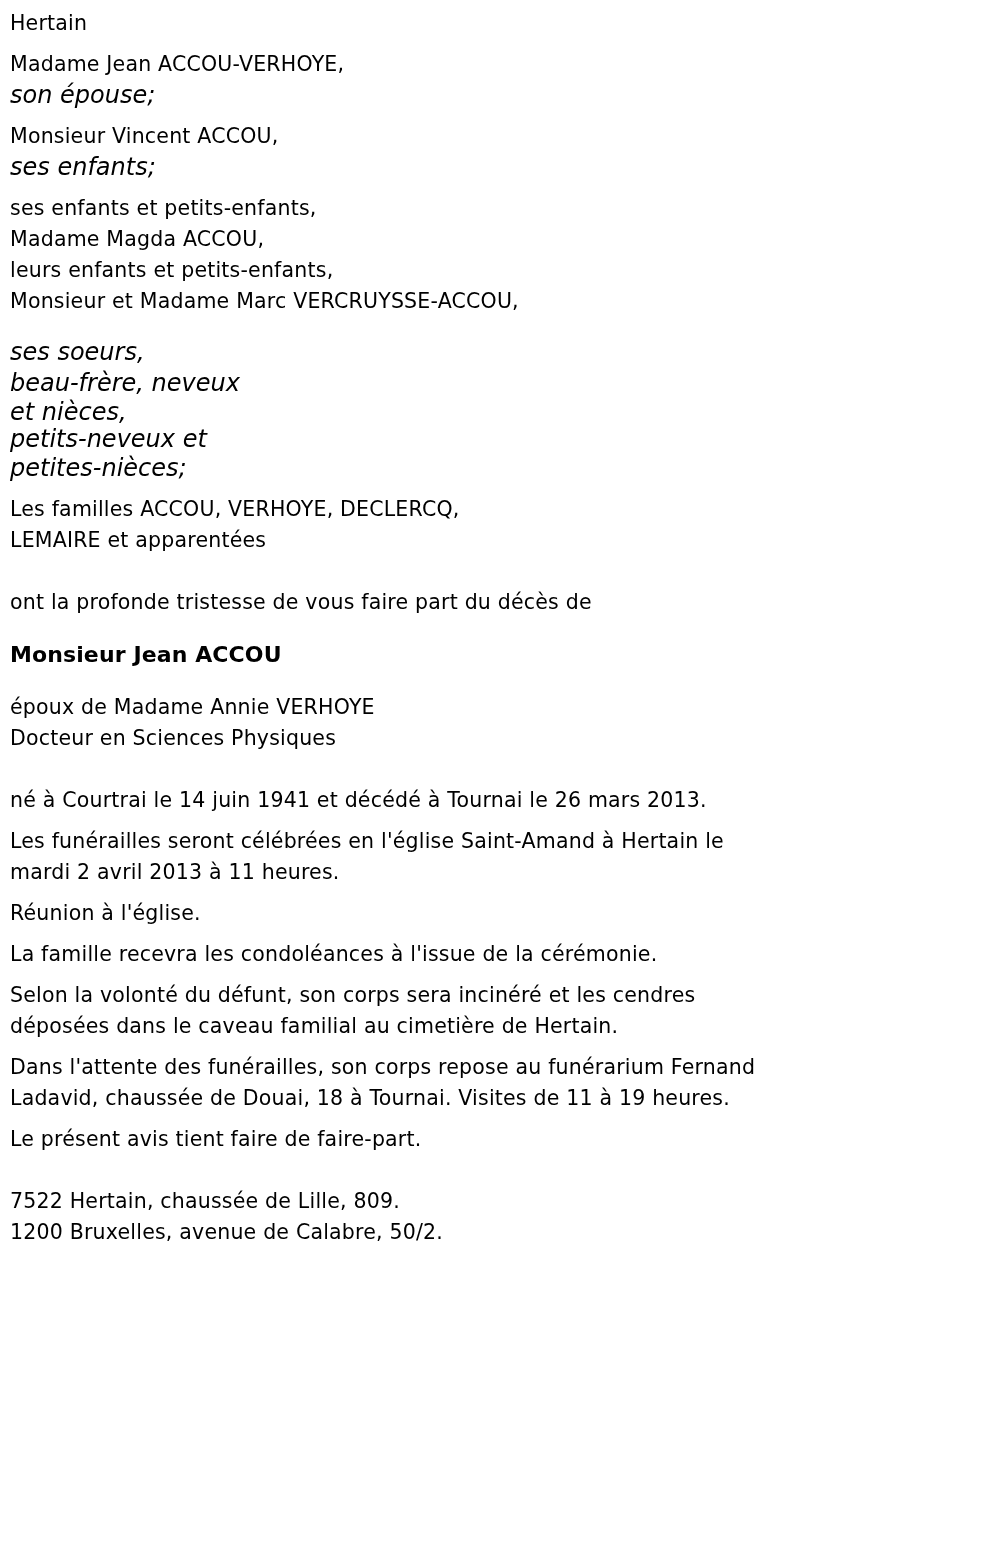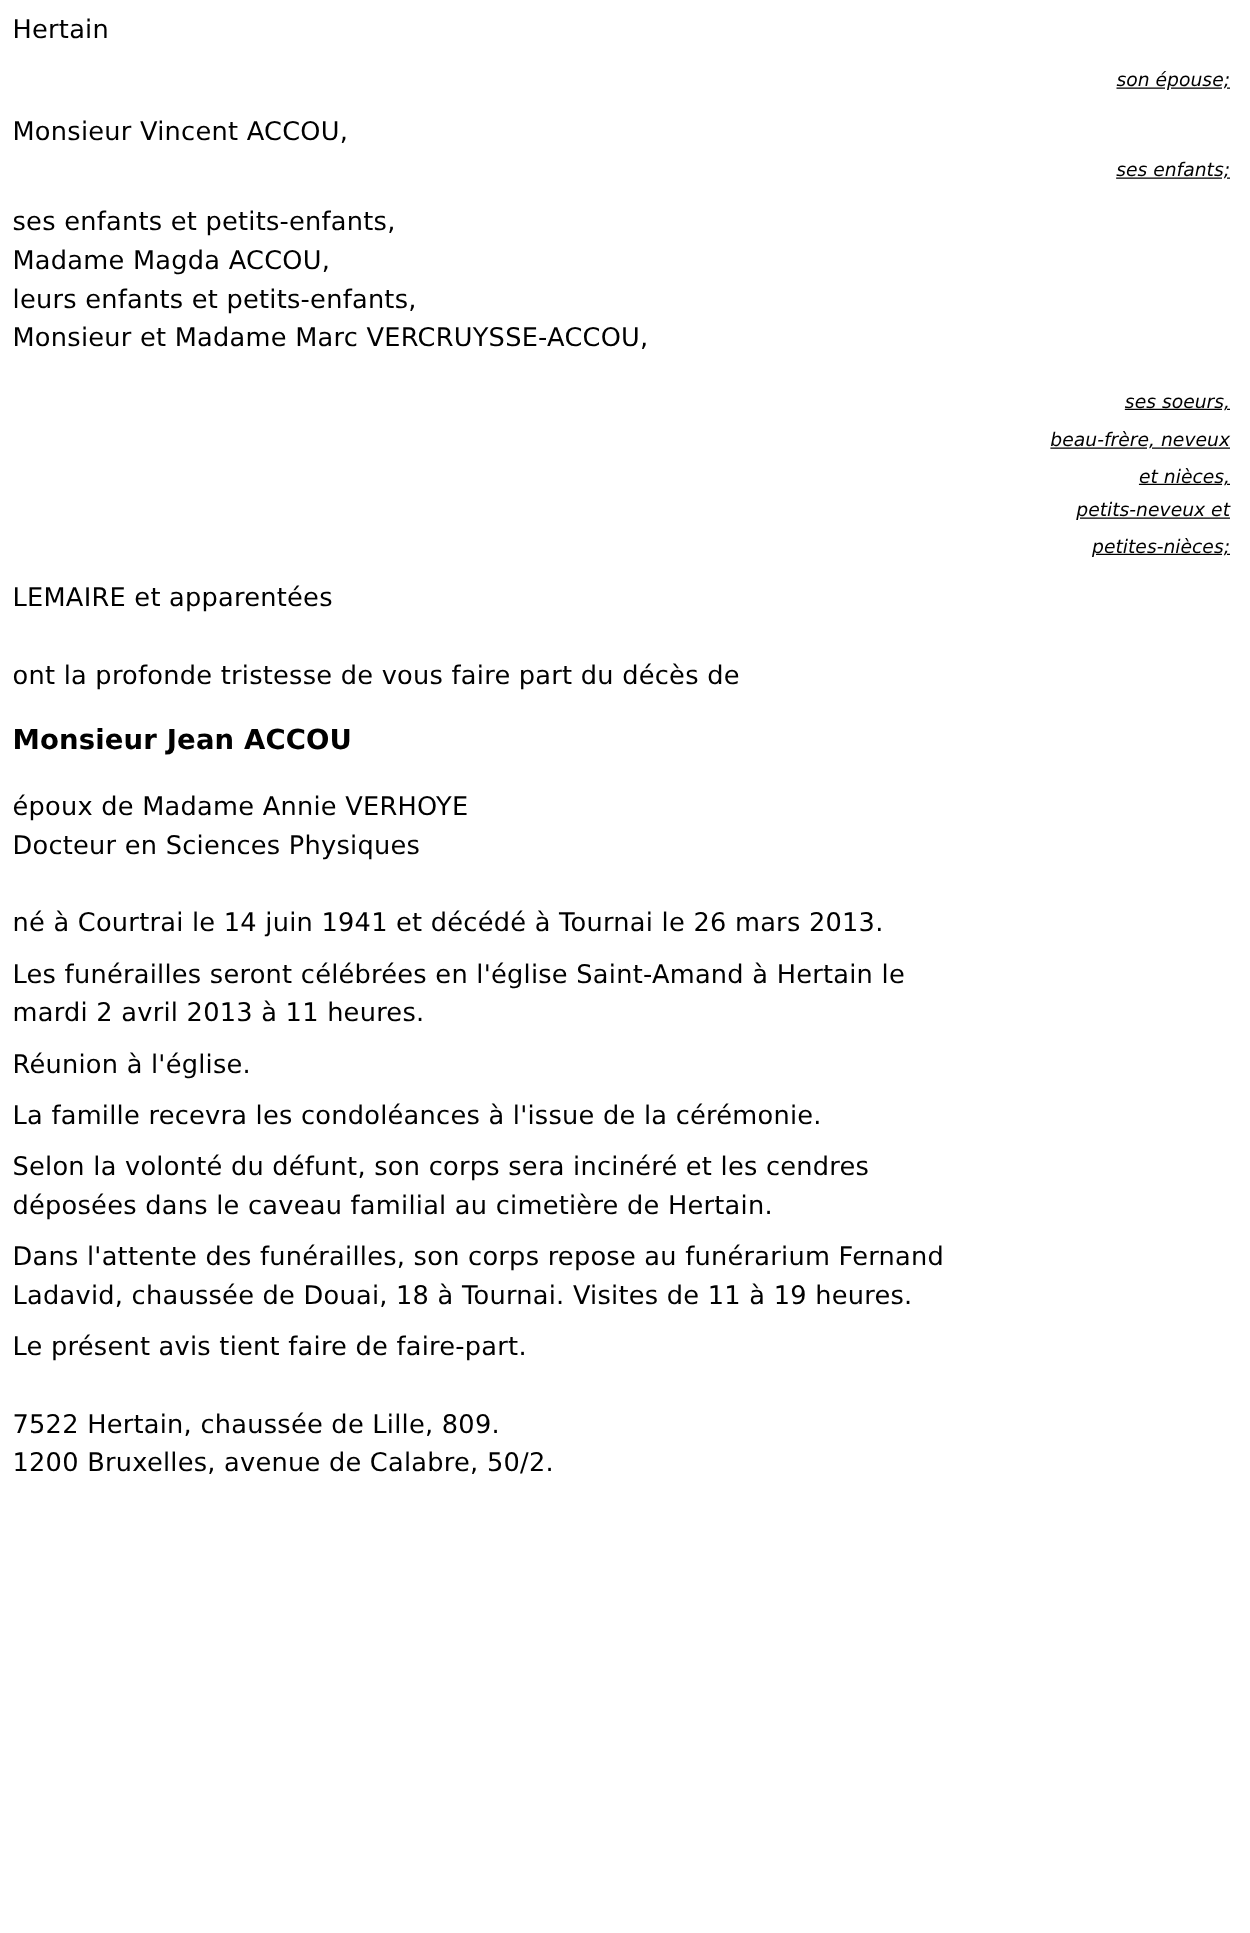--- a/index.html
+++ b/index.html
@@ -30,26 +30,25 @@
   }
   .para {
     margin: 0;
   }
   .gap-sm { height: 10px; }
   .gap-md { height: 20px; }
   .gap-lg { height: 31px; }
 
   
   .relation {
-    text-align: right;
+    text-align: left;
     font-style: italic;
-    font-size: 15px;
+    font-size: 24px;
     line-height: 31px;
     padding-right: 8px;
-    text-decoration: underline;
   }
   .relation.tight {
     line-height: 27px;
   }
 
   
   .deceased-name {
     font-size: 22px;
     font-weight: bold;
     line-height: 34px;
@@ -58,20 +57,21 @@
 </style>
 </head>
 <body>
 
 <div class="notice">
 
   <div class="line para">Hertain</div>
 
   <div class="gap-sm"></div>
 
+  <div class="line para">Madame Jean ACCOU-VERHOYE,</div>
   <div class="relation">son épouse;</div>
 
   <div class="gap-sm"></div>
 
   <div class="line para">Monsieur Vincent ACCOU,</div>
   <div class="relation">ses enfants;</div>
 
   <div class="gap-sm"></div>
 
   <div class="line para">ses enfants et petits-enfants,</div>
@@ -82,20 +82,21 @@
   <div class="gap-md"></div>
 
   <div class="relation">ses soeurs,</div>
   <div class="relation">beau-frère, neveux</div>
   <div class="relation tight">et nièces,</div>
   <div class="relation tight">petits-neveux et</div>
   <div class="relation">petites-nièces;</div>
 
   <div class="gap-sm"></div>
 
+  <div class="line para">Les familles ACCOU, VERHOYE, DECLERCQ,</div>
   <div class="line para">LEMAIRE et apparentées</div>
 
   <div class="gap-lg"></div>
 
   <div class="line para">ont la profonde tristesse de vous faire part du décès de</div>
 
   <div class="gap-md"></div>
 
   <div class="deceased-name">Monsieur Jean ACCOU</div>
 

